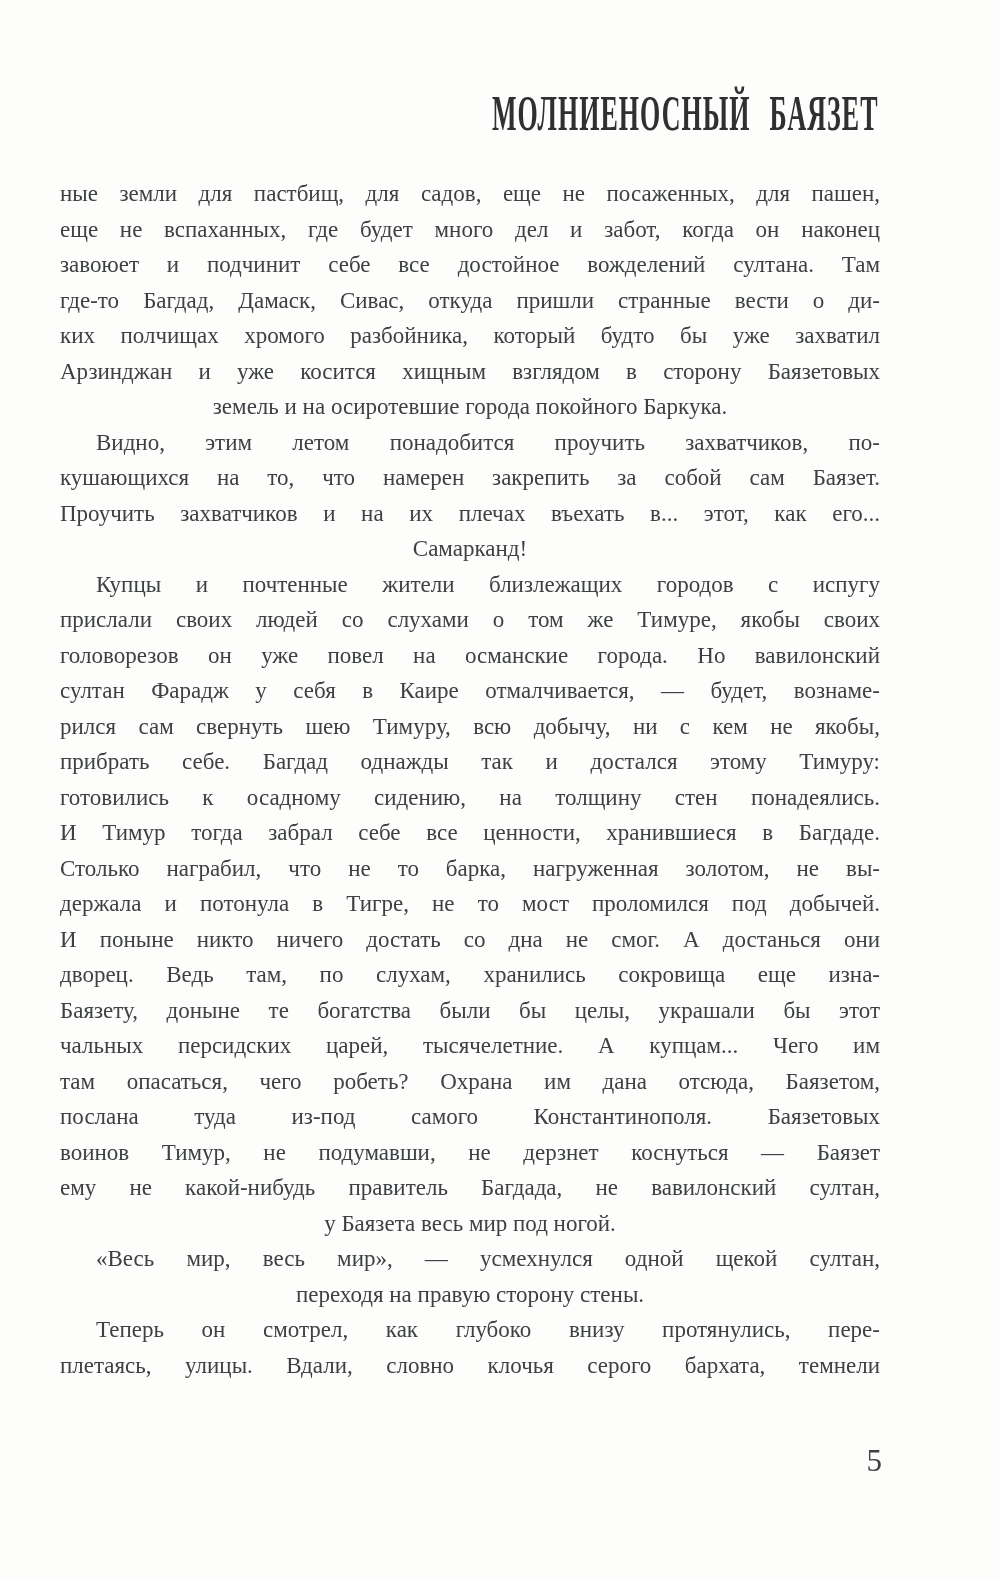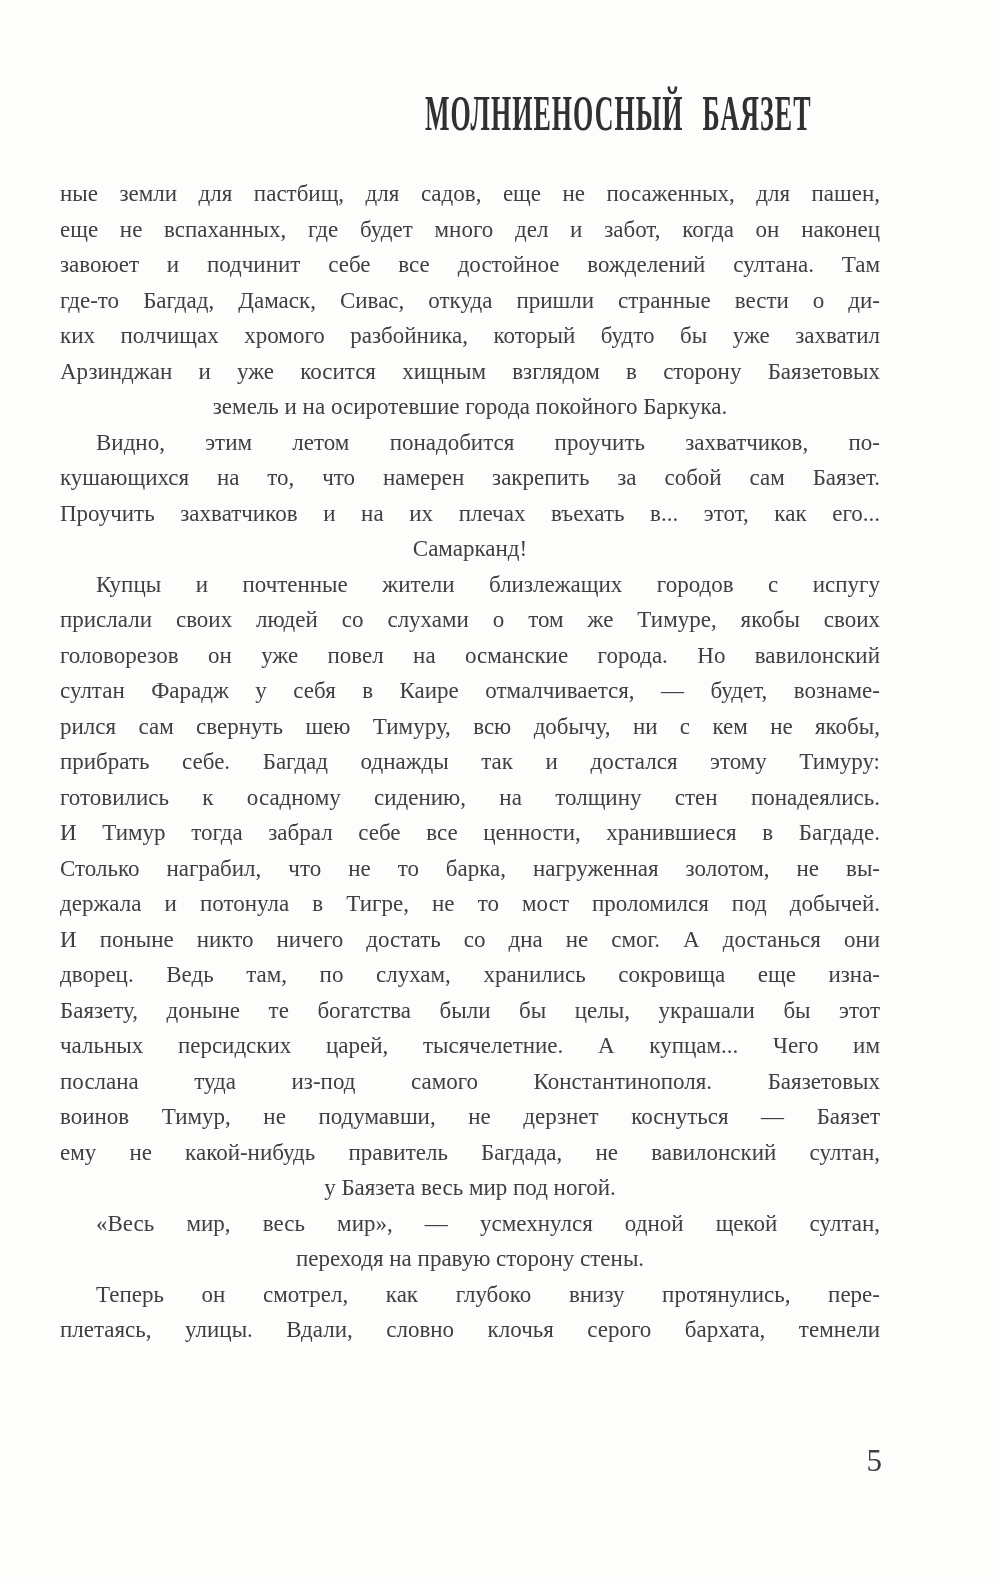--- a/index.html
+++ b/index.html
@@ -13,21 +13,21 @@
     height: 1578px;
     background: #fdfdfc;
     overflow: hidden;
     font-family: "Liberation Serif", serif;
   }
   .running-header {
     position: absolute;
     top: 88px;
     left: 0;
     right: 121px;
-    text-align: center;
+    text-align: right;
     line-height: 50px;
     height: 50px;
     white-space: nowrap;
   }
   .running-header .hdr-inner {
     display: inline-block;
     transform: scaleX(0.52);
     transform-origin: 100% 50%;
     font-size: 50px;
     font-weight: 700;
@@ -95,20 +95,21 @@
       <div class="line fill">рился сам свернуть шею Тимуру, всю добычу, ни с кем не якобы,</div>
       <div class="line fill">прибрать себе. Багдад однажды так и достался этому Тимуру:</div>
       <div class="line fill">готовились к осадному сидению, на толщину стен понадеялись.</div>
       <div class="line fill">И Тимур тогда забрал себе все ценности, хранившиеся в Багдаде.</div>
       <div class="line fill">Столько награбил, что не то барка, нагруженная золотом, не вы-</div>
       <div class="line fill">держала и потонула в Тигре, не то мост проломился под добычей.</div>
       <div class="line fill">И поныне никто ничего достать со дна не смог. А достанься они</div>
       <div class="line fill">дворец. Ведь там, по слухам, хранились сокровища еще изна-</div>
       <div class="line fill">Баязету, доныне те богатства были бы целы, украшали бы этот</div>
       <div class="line fill">чальных персидских царей, тысячелетние. А купцам... Чего им</div>
+      <div class="line fill">там опасаться, чего робеть? Охрана им дана отсюда, Баязетом,</div>
       <div class="line fill">послана туда из-под самого Константинополя. Баязетовых</div>
       <div class="line fill">воинов Тимур, не подумавши, не дерзнет коснуться — Баязет</div>
       <div class="line fill">ему не какой-нибудь правитель Багдада, не вавилонский султан,</div>
       <div class="line">у Баязета весь мир под ногой.</div>
       <div class="line indent fill">«Весь мир, весь мир», — усмехнулся одной щекой султан,</div>
       <div class="line">переходя на правую сторону стены.</div>
       <div class="line indent fill">Теперь он смотрел, как глубоко внизу протянулись, пере-</div>
       <div class="line fill">плетаясь, улицы. Вдали, словно клочья серого бархата, темнели</div>
     </div>
 

